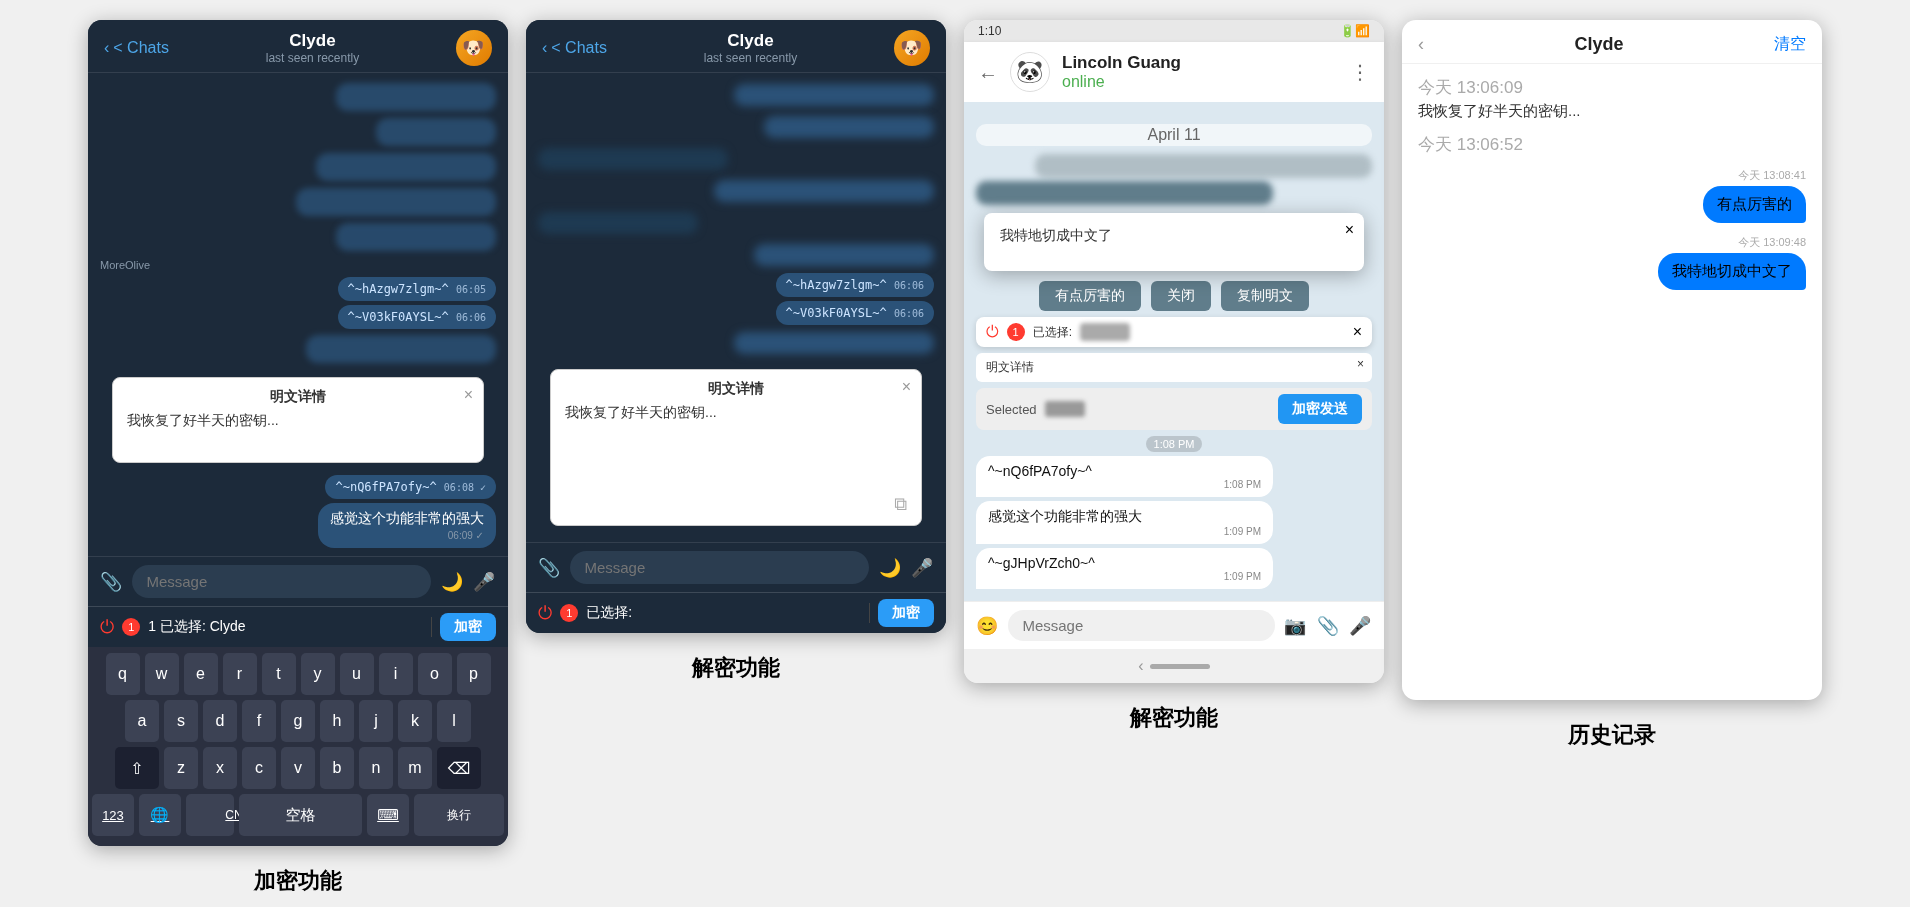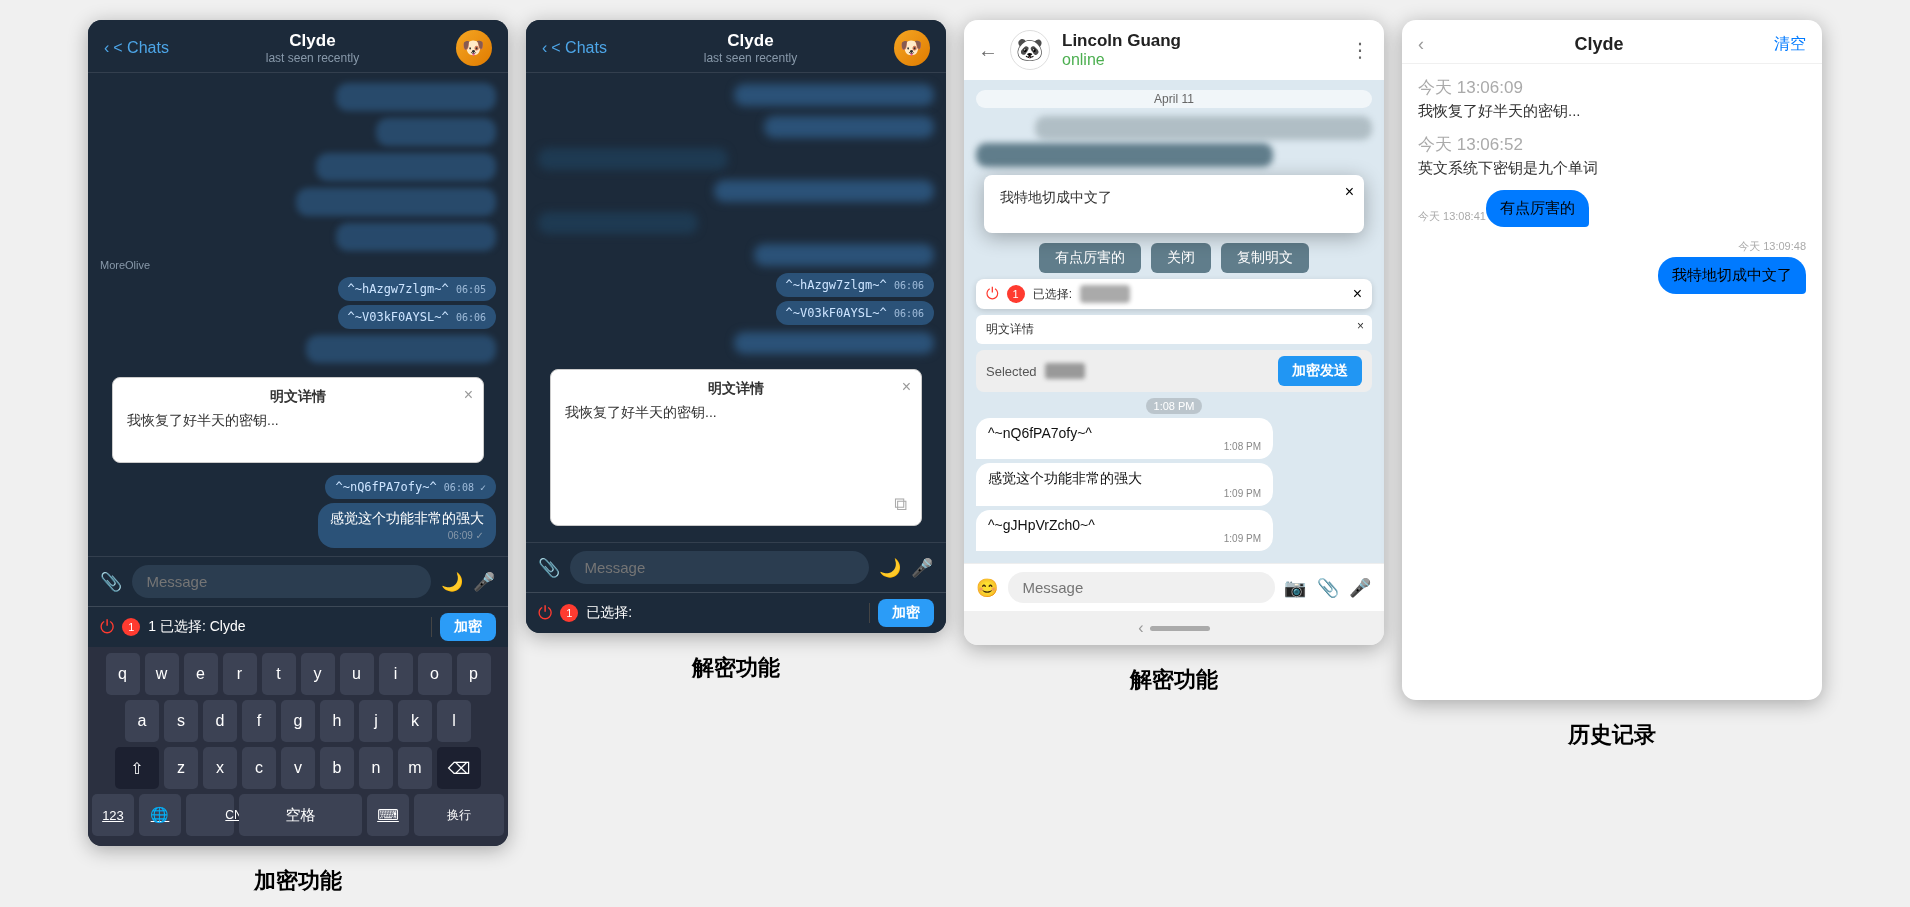--- a/index.html
+++ b/index.html
@@ -267,27 +267,27 @@
     .s3-more { margin-left: auto; color: #666; font-size: 20px; }
     .s3-chat-area {
       background: #dce8f0;
       padding: 8px 12px;
       min-height: 340px;
       position: relative;
       overflow: hidden;
     }
     .s3-date-label {
       text-align: center;
-      font-size: 12px;
+      font-size: 16px;
       color: #666;
       background: rgba(255,255,255,0.6);
       border-radius: 10px;
       padding: 2px 10px;
       display: inline-block;
-      margin: 2px auto 8px;
+      margin: 14px auto 8px;
       display: flex;
       justify-content: center;
     }
     .s3-msg-in {
       background: #fff;
       border-radius: 14px 14px 14px 0;
       padding: 7px 12px;
       max-width: 75%;
       font-size: 14px;
       color: #111;
@@ -580,20 +580,24 @@
         <span style="width:1px;height:20px;background:#444;display:inline-block;"></span>
         <button class="encrypt-btn">加密</button>
       </div>
     </div>
     <div class="caption">解密功能</div>
   </div>
 
   <div class="screenshot-block">
     <div class="s3 phone">
 
+      <div class="s3-statusbar">
+        <span>1:10</span>
+        <span>🔋📶</span>
+      </div>
 
       <div class="s3-header">
         <span style="font-size:20px;color:#666;">←</span>
         <div class="s3-avatar-panda">🐼</div>
         <div>
           <div class="s3-contact-name">Lincoln Guang</div>
           <div class="s3-contact-status">online</div>
         </div>
         <span class="s3-more">⋮</span>
       </div>
@@ -681,24 +685,23 @@
 
       <div class="s4-messages">
 
         <div>
           <div class="s4-date-time">今天 13:06:09</div>
           <div class="s4-msg-in-text">我恢复了好半天的密钥...</div>
         </div>
 
         <div>
           <div class="s4-date-time">今天 13:06:52</div>
-          <div class="s4-msg-in-text">英文系统下密钥是九个单词</div>
-        </div>
-
-        <div style="display:flex;flex-direction:row;align-items:flex-end;">
+        </div>
+
+        <div style="display:flex;flex-direction:column;align-items:flex-end;">
           <div class="s4-time-out">今天 13:08:41</div>
           <div class="s4-msg-out-bubble">有点厉害的</div>
         </div>
 
         <div style="display:flex;flex-direction:column;align-items:flex-end;">
           <div class="s4-time-out">今天 13:09:48</div>
           <div class="s4-msg-out-bubble">我特地切成中文了</div>
         </div>
       </div>
     </div>

